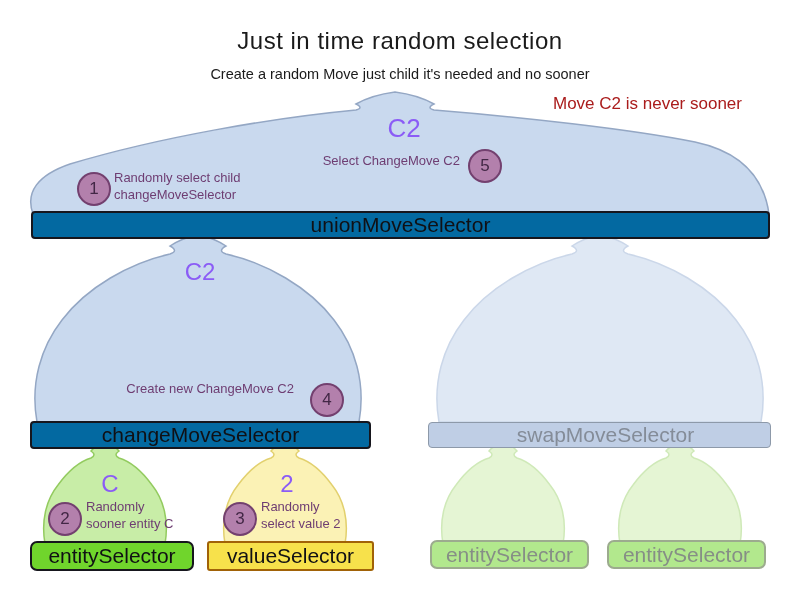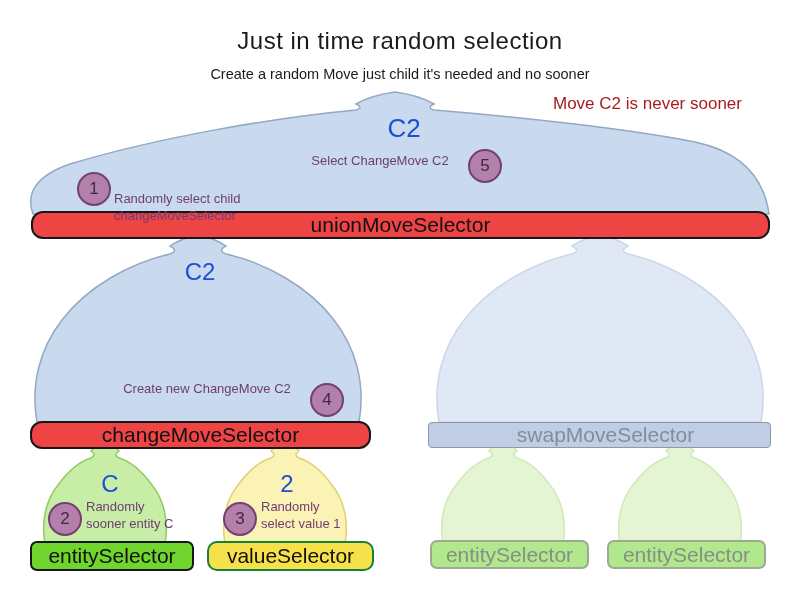--- a/index.html
+++ b/index.html
@@ -3,37 +3,37 @@
 <meta charset="utf-8">
 <style>
   html,body { margin:0; padding:0; background:#ffffff; }
   .canvas {
     position:relative; width:800px; height:600px; background:#ffffff;
     font-family:"Liberation Sans", sans-serif; overflow:hidden;
   }
   svg.layer { position:absolute; left:0; top:0; z-index:1; }
   .txt { position:absolute; z-index:3; color:#1a1a1a; }
   .center { text-align:center; }
-  .right { text-align:center; }
+  .right { text-align:right; }
 
   .title   { left:0; top:27px; width:800px; font-size:24px; letter-spacing:0.5px; }
   .subtitle{ left:0; top:66px; width:800px; font-size:14.5px; }
   .rednote { left:515px; top:94px; width:265px; font-size:17px; color:#aa1c1c; }
 
   .bar {
     position:absolute; z-index:2; display:flex; align-items:center; justify-content:center;
     box-sizing:border-box; font-size:21px; color:#101014;
   }
-  .bar-blue   { background:#ef4444; border:2px solid #16161d; border-radius:12px; }
+  .bar-blue   { background:#0369a1; border:2px solid #16161d; border-radius:4px; }
   .bar-swap   { background:#bfcee5; border:1.5px solid #8d99a9; border-radius:4px; color:#848c98;padding-left:12px; }
   .bar-green  { background:#70d52c; border:2px solid #16161d; border-radius:7px; }
-  .bar-yellow { background:#f7e14b; border:2px solid #15803d; border-radius:10px; }
+  .bar-yellow { background:#f7e14b; border:2px solid #a16207; border-radius:3px; }
   .bar-faded  { background:#b2e88d; border:2px solid #9cab8e; border-radius:7px; color:#868e86; }
 
-  .flowlabel { position:absolute; z-index:3; width:60px; text-align:center; color:#1d4ed8; }
+  .flowlabel { position:absolute; z-index:3; width:60px; text-align:center; color:#8b5cf6; }
   .fl-big { font-size:26px; }
   .fl-mid { font-size:24px; }
 
   .stepcircle {
     position:absolute; z-index:3; width:30px; height:30px; border-radius:50%;
     background:#b380ac; border:2.5px solid #73406f; box-sizing:content-box;
     display:flex; align-items:center; justify-content:center;
     font-size:17px; color:#432746;
   }
   .ann { position:absolute; z-index:3; font-size:13px; color:#6e3d72; line-height:1.34; }
@@ -89,32 +89,32 @@
   <div class="flowlabel fl-mid" style="left:170px; top:258px;">C2</div>
   <div class="flowlabel fl-mid" style="left:80px; top:470px;">C</div>
   <div class="flowlabel fl-mid" style="left:257px; top:470px;">2</div>
 
   <div class="stepcircle" style="left:77px; top:172px;">1</div>
   <div class="stepcircle" style="left:48px; top:502px;">2</div>
   <div class="stepcircle" style="left:223px; top:502px;">3</div>
   <div class="stepcircle" style="left:310px; top:383px;">4</div>
   <div class="stepcircle" style="left:468px; top:149px;">5</div>
 
-  <div class="ann" style="left:114px; top:169px; width:170px;margin-top:21px;">
+  <div class="ann" style="left:114px; top:169px; width:170px;">
     <div>Randomly select child</div>
     <div>changeMoveSelector</div>
   </div>
   <div class="ann" style="left:86px; top:498px; width:112px;">
     <div>Randomly</div>
     <div>sooner entity C</div>
   </div>
   <div class="ann" style="left:261px; top:498px; width:112px;">
     <div>Randomly</div>
-    <div>select value 1</div>
+    <div>select value 2</div>
   </div>
-  <div class="ann right" style="left:108px; top:380px; width:198px;">
+  <div class="ann right" style="left:96px; top:380px; width:198px;">
     <div>Create new ChangeMove C2</div>
   </div>
   <div class="ann right" style="left:300px; top:152px; width:160px;">
     <div>Select ChangeMove C2</div>
   </div>
 
 </div>
 
 </body></html>

